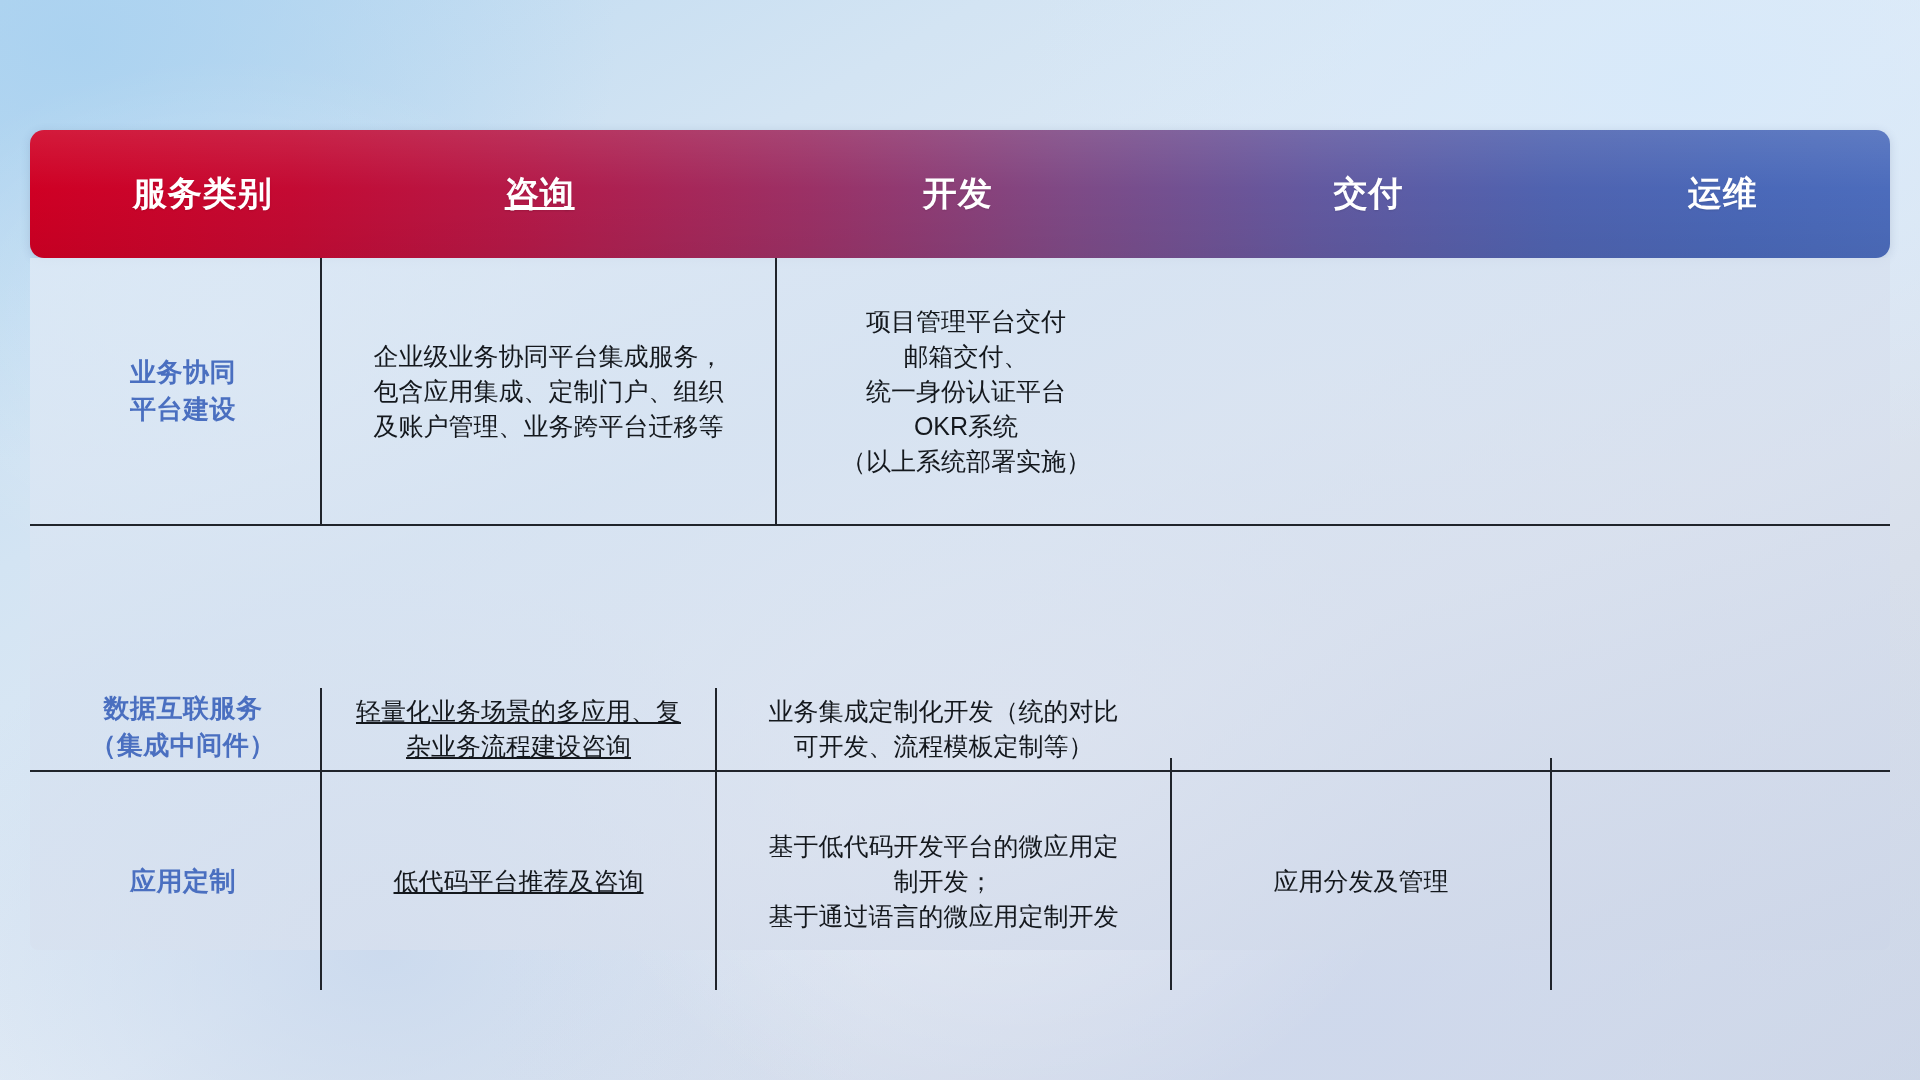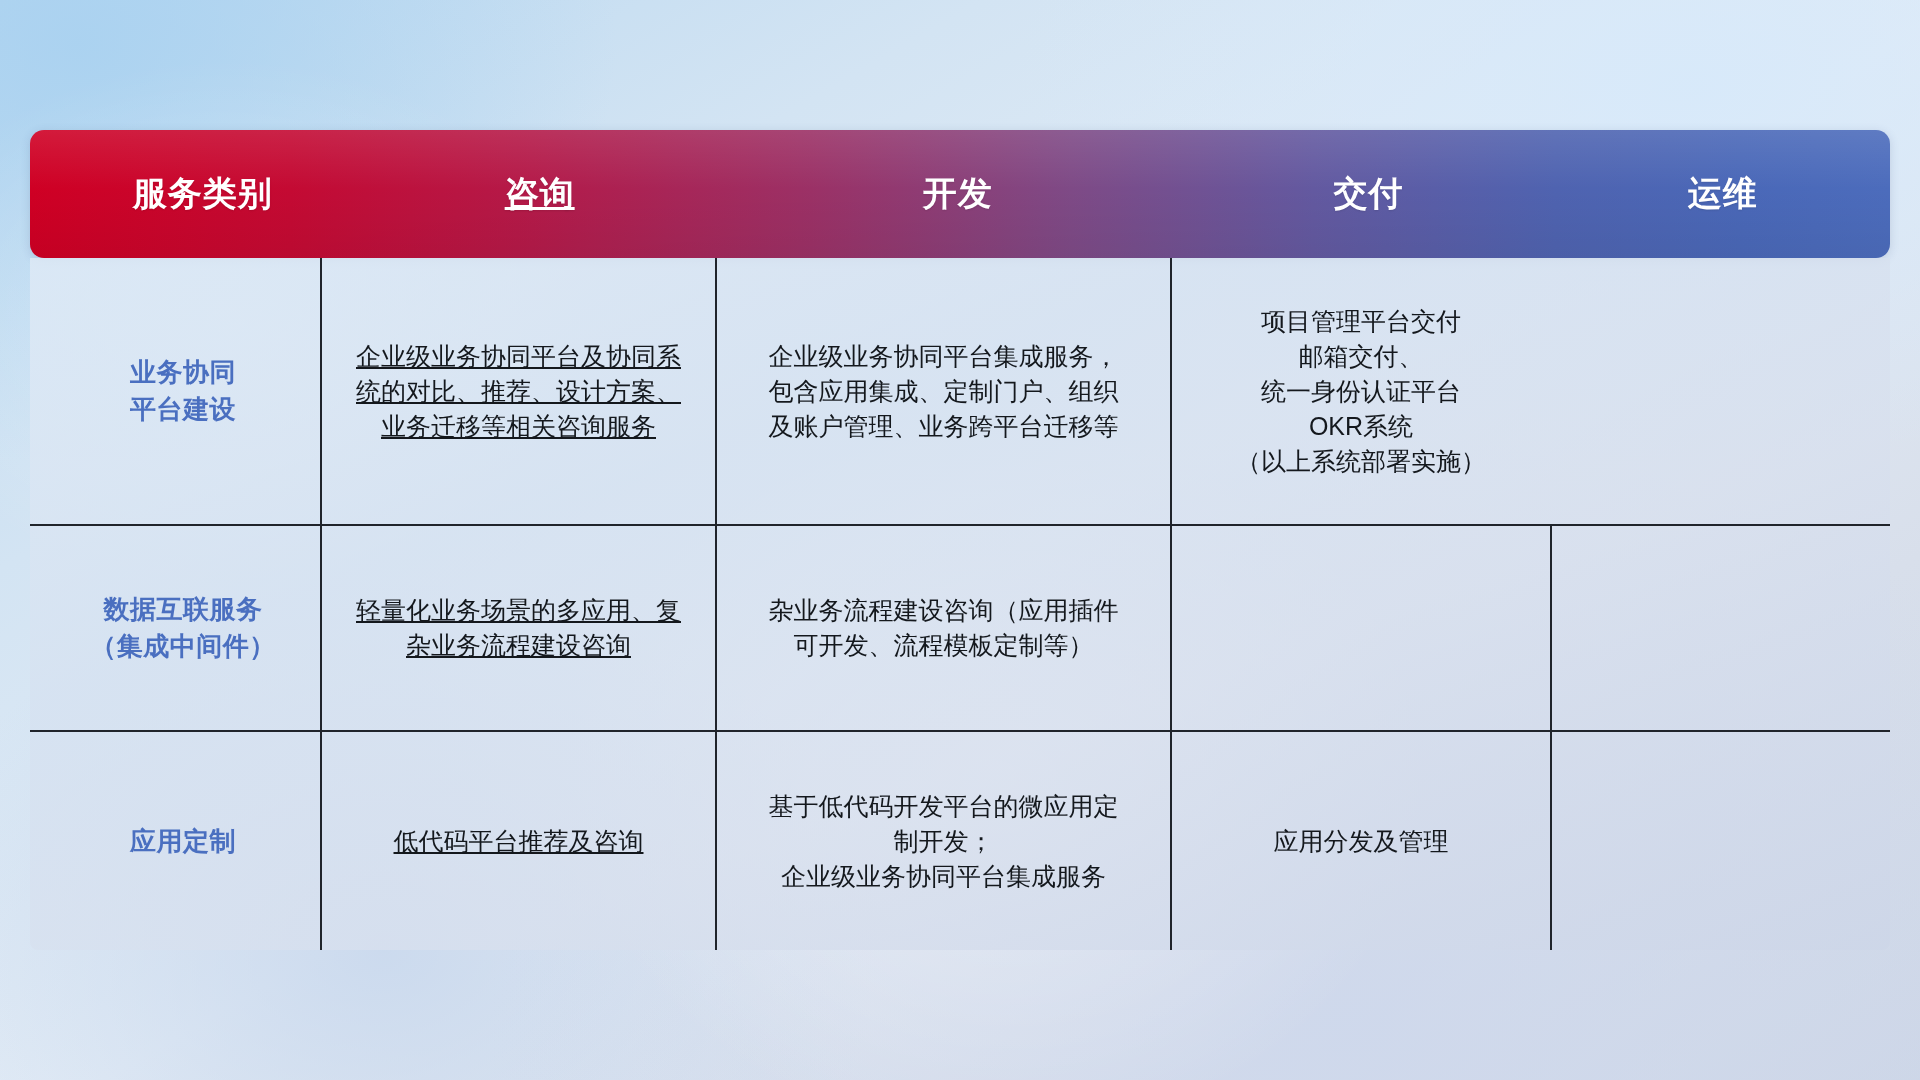--- a/index.html
+++ b/index.html
@@ -93,21 +93,21 @@
     height: 692px;
     border-radius: 0 0 8px 8px;
   }
 
   .trow {
     display: flex;
     position: relative;
     box-sizing: border-box;
   }
   .trow.r1 { height: 266px; }
-  .trow.r2 { height: 206px; }
+  .trow.r2 { height: 246px; align-items: flex-end; }
   .trow.r3 { height: 220px; }
 
   .trow.r2, .trow.r3 { border-top: 2px solid #20242b; }
   
   .trow.r2::after, .trow.r3::after {
     content: "";
     position: absolute;
     top: -2px;
     right: 0;
     width: 24px;
@@ -161,52 +161,49 @@
     <div class="hcell col-ops">运维</div>
   </div>
 
   <div id="table-body">
 
     <div class="trow r1">
       <div class="tcell col-cat">
         <span class="cat-label">业务协同
 平台建设</span>
       </div>
-      <div class="tcell col-con sep">企业级业务协同平台及协同系
-统的对比、推荐、设计方案、
-业务迁移等相关咨询服务</div>
       <div class="tcell col-dev sep">企业级业务协同平台集成服务，
 包含应用集成、定制门户、组织
 及账户管理、业务跨平台迁移等</div>
       <div class="tcell col-del sep">项目管理平台交付
 邮箱交付、
 统一身份认证平台
 OKR系统
 （以上系统部署实施）</div>
     </div>
 
     <div class="trow r2">
       <div class="tcell col-cat">
         <span class="cat-label">数据互联服务
 （集成中间件）</span>
       </div>
       <div class="tcell col-con sep">轻量化业务场景的多应用、复
 杂业务流程建设咨询</div>
-      <div class="tcell col-dev sep">杂业务流程建设咨询（应用插件
+      <div class="tcell col-dev sep">业务集成定制化开发（统的对比
 可开发、流程模板定制等）</div>
       <div class="tcell col-del sep"></div>
       <div class="tcell col-ops sep"></div>
     </div>
 
     <div class="trow r3">
       <div class="tcell col-cat">
         <span class="cat-label">应用定制</span>
       </div>
       <div class="tcell col-con sep">低代码平台推荐及咨询</div>
       <div class="tcell col-dev sep">基于低代码开发平台的微应用定
 制开发；
-企业级业务协同平台集成服务</div>
+基于通过语言的微应用定制开发</div>
       <div class="tcell col-del sep">应用分发及管理</div>
       <div class="tcell col-ops sep"></div>
     </div>
 
   </div>
 </div>
 
 </body></html>

